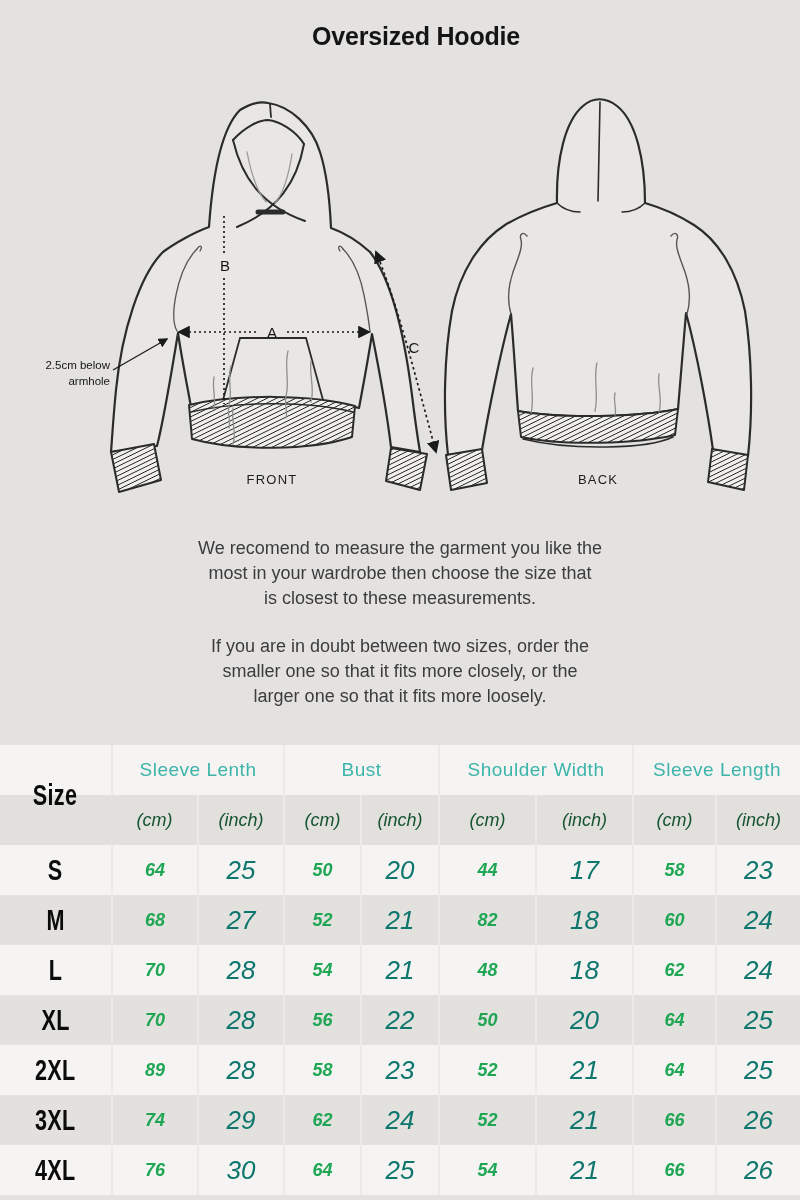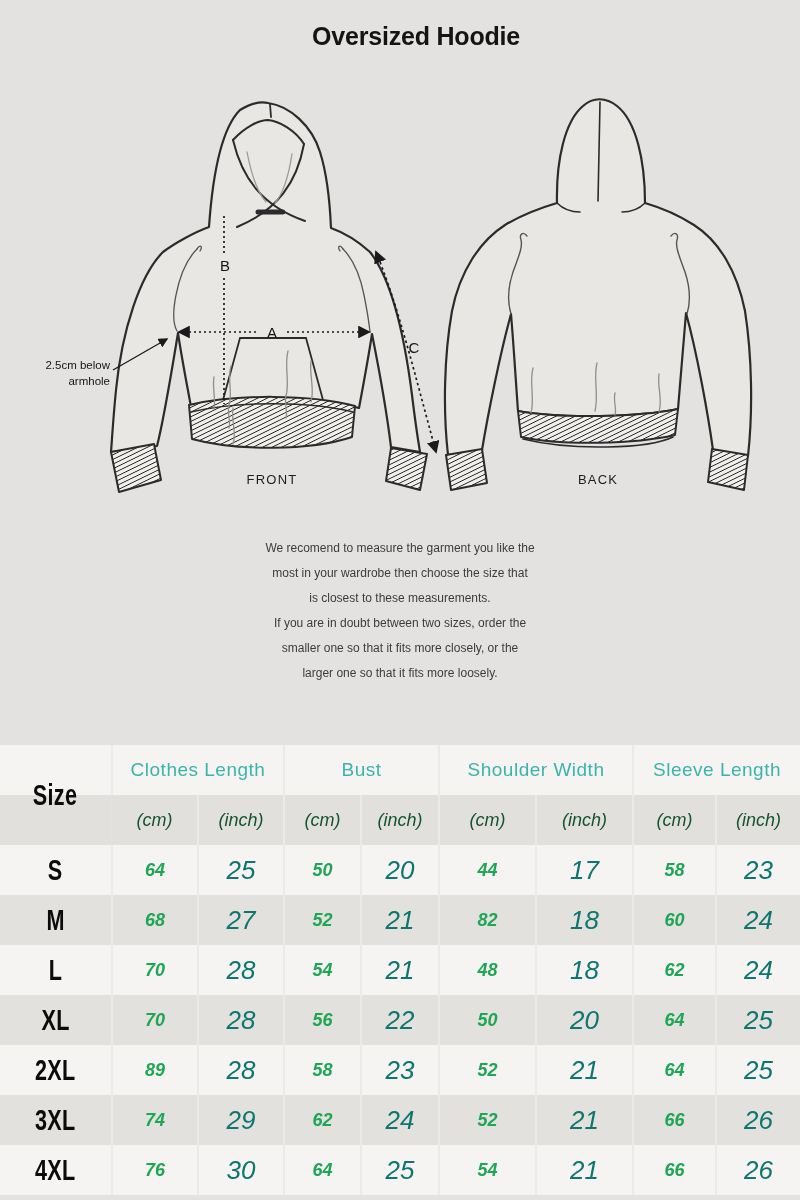--- a/index.html
+++ b/index.html
@@ -5,22 +5,22 @@
   html,body{margin:0;padding:0;}
   body{font-family:"Liberation Sans", sans-serif;}
   .page{position:relative;width:800px;height:1200px;background:#e3e2e0;overflow:hidden;}
 
   .title{position:absolute;top:22px;left:16px;width:800px;text-align:center;
          font-size:25px;font-weight:bold;color:#141414;letter-spacing:-0.2px;}
 
   .diagram-svg{position:absolute;top:80px;left:0;}
 
   .instructions{position:absolute;top:536px;left:0;width:800px;text-align:center;
-                color:#3c3c3c;font-size:12px;line-height:25px;}
-  .instructions .para + .para{}
+                color:#3c3c3c;font-size:18px;line-height:25px;}
+  .instructions .para + .para{margin-top:23px;}
 
   .size-chart{position:absolute;top:745px;left:0;width:800px;border-collapse:collapse;table-layout:fixed;}
   .size-chart th,.size-chart td{padding:0;text-align:center;vertical-align:middle;
       border-left:2px solid #eceae7;font-weight:normal;overflow:hidden;}
   .size-chart th:first-child,.size-chart td:first-child{border-left:none;}
   .hdr1 th{height:50px;background:#f5f4f2;}
   .hdr2 th{height:50px;background:#e1e0dd;}
   .size-h{background:linear-gradient(to bottom,#f5f4f2 50%,#e1e0dd 50%) !important;}
   .grp{color:#3cb4aa;font-size:19px;font-weight:bold;letter-spacing:0.5px;}
   .unit{color:#14532d;font-size:18px;font-weight:bold;font-style:italic;}
@@ -140,21 +140,21 @@
       <col style="width:77px">
         <col style="width:78px">
         <col style="width:97px">
       <col style="width:97px">
         <col style="width:83px">
         <col style="width:84px">
     </colgroup>
     <thead>
       <tr class="hdr1">
         <th rowspan="2" class="size-h"><span class="size-word">Size</span></th>
-        <th colspan="2" class="grp">Clothes Length</th>
+        <th colspan="2" class="grp">Sleeve Lenth</th>
         <th colspan="2" class="grp">Bust</th>
         <th colspan="2" class="grp">Shoulder Width</th>
         <th colspan="2" class="grp">Sleeve Length</th>
       </tr>
       <tr class="hdr2">
         <th class="unit">(cm)</th>
         <th class="unit">(inch)</th>
         <th class="unit">(cm)</th>
         <th class="unit">(inch)</th>
         <th class="unit">(cm)</th>

